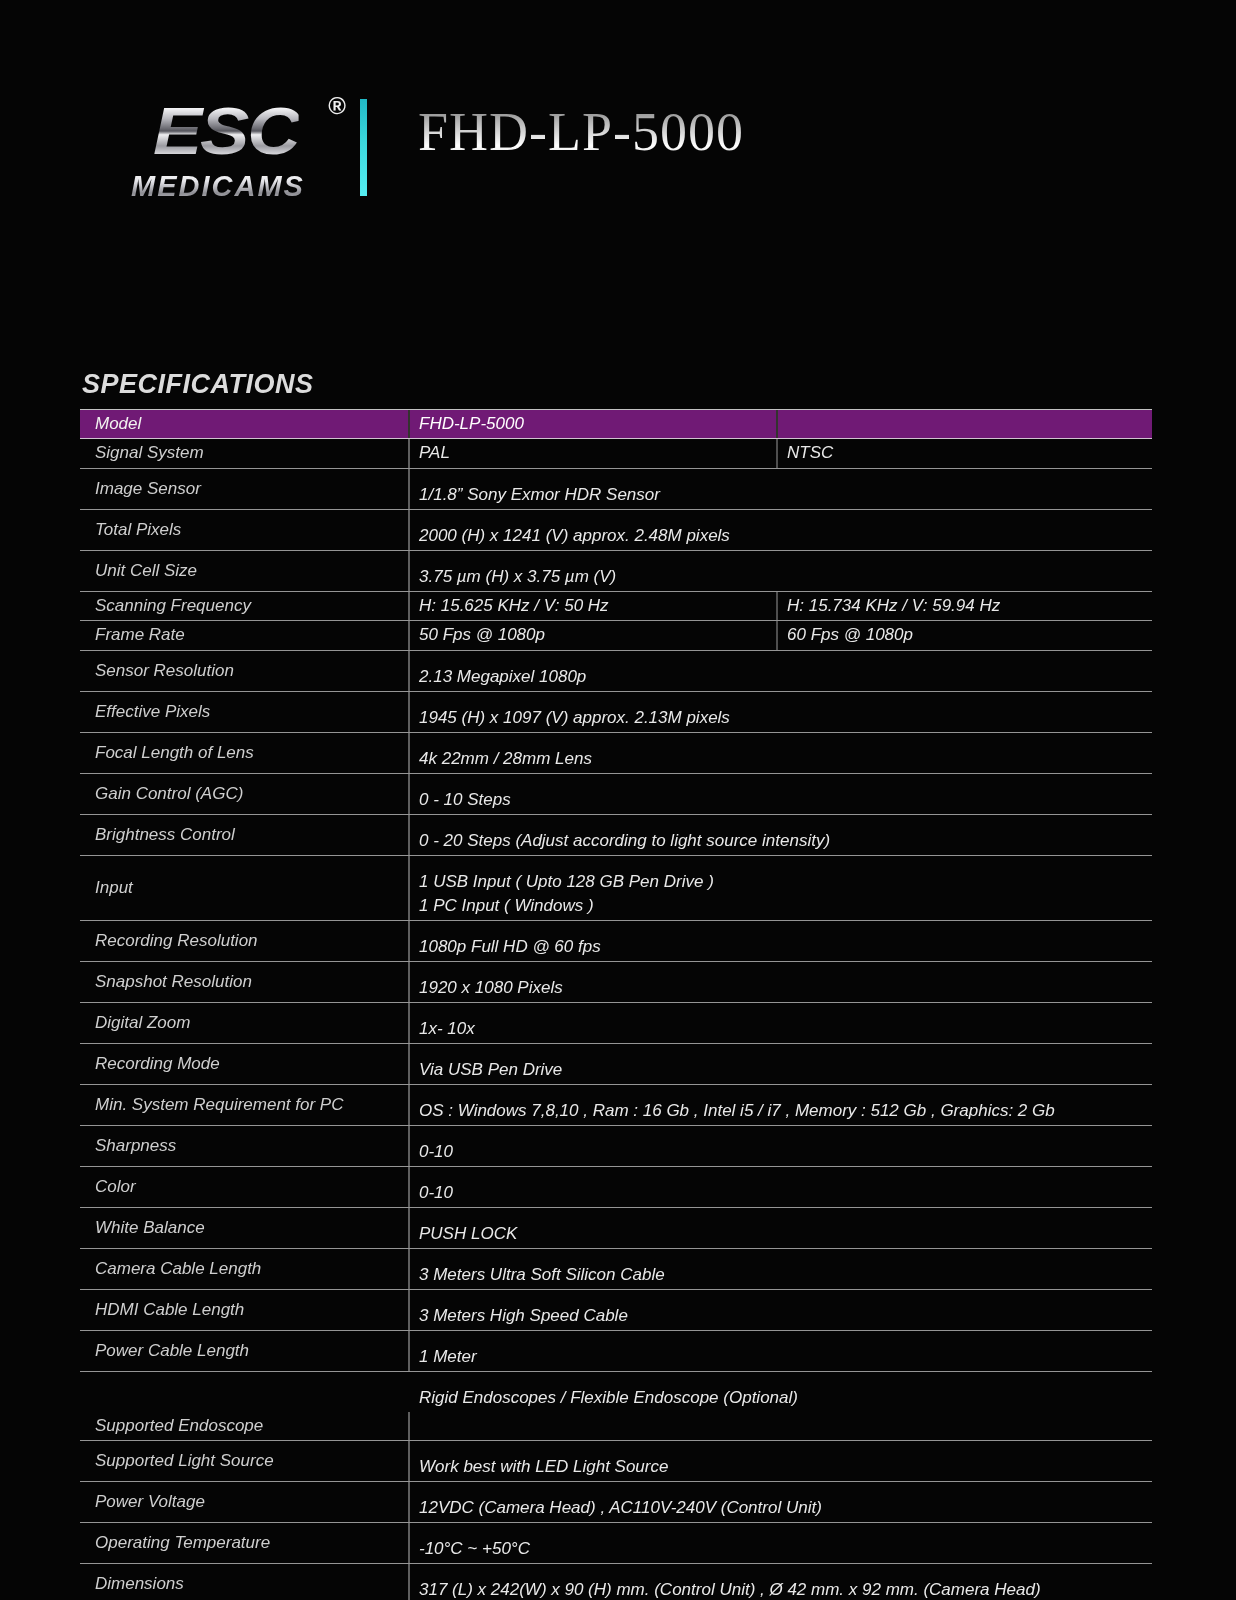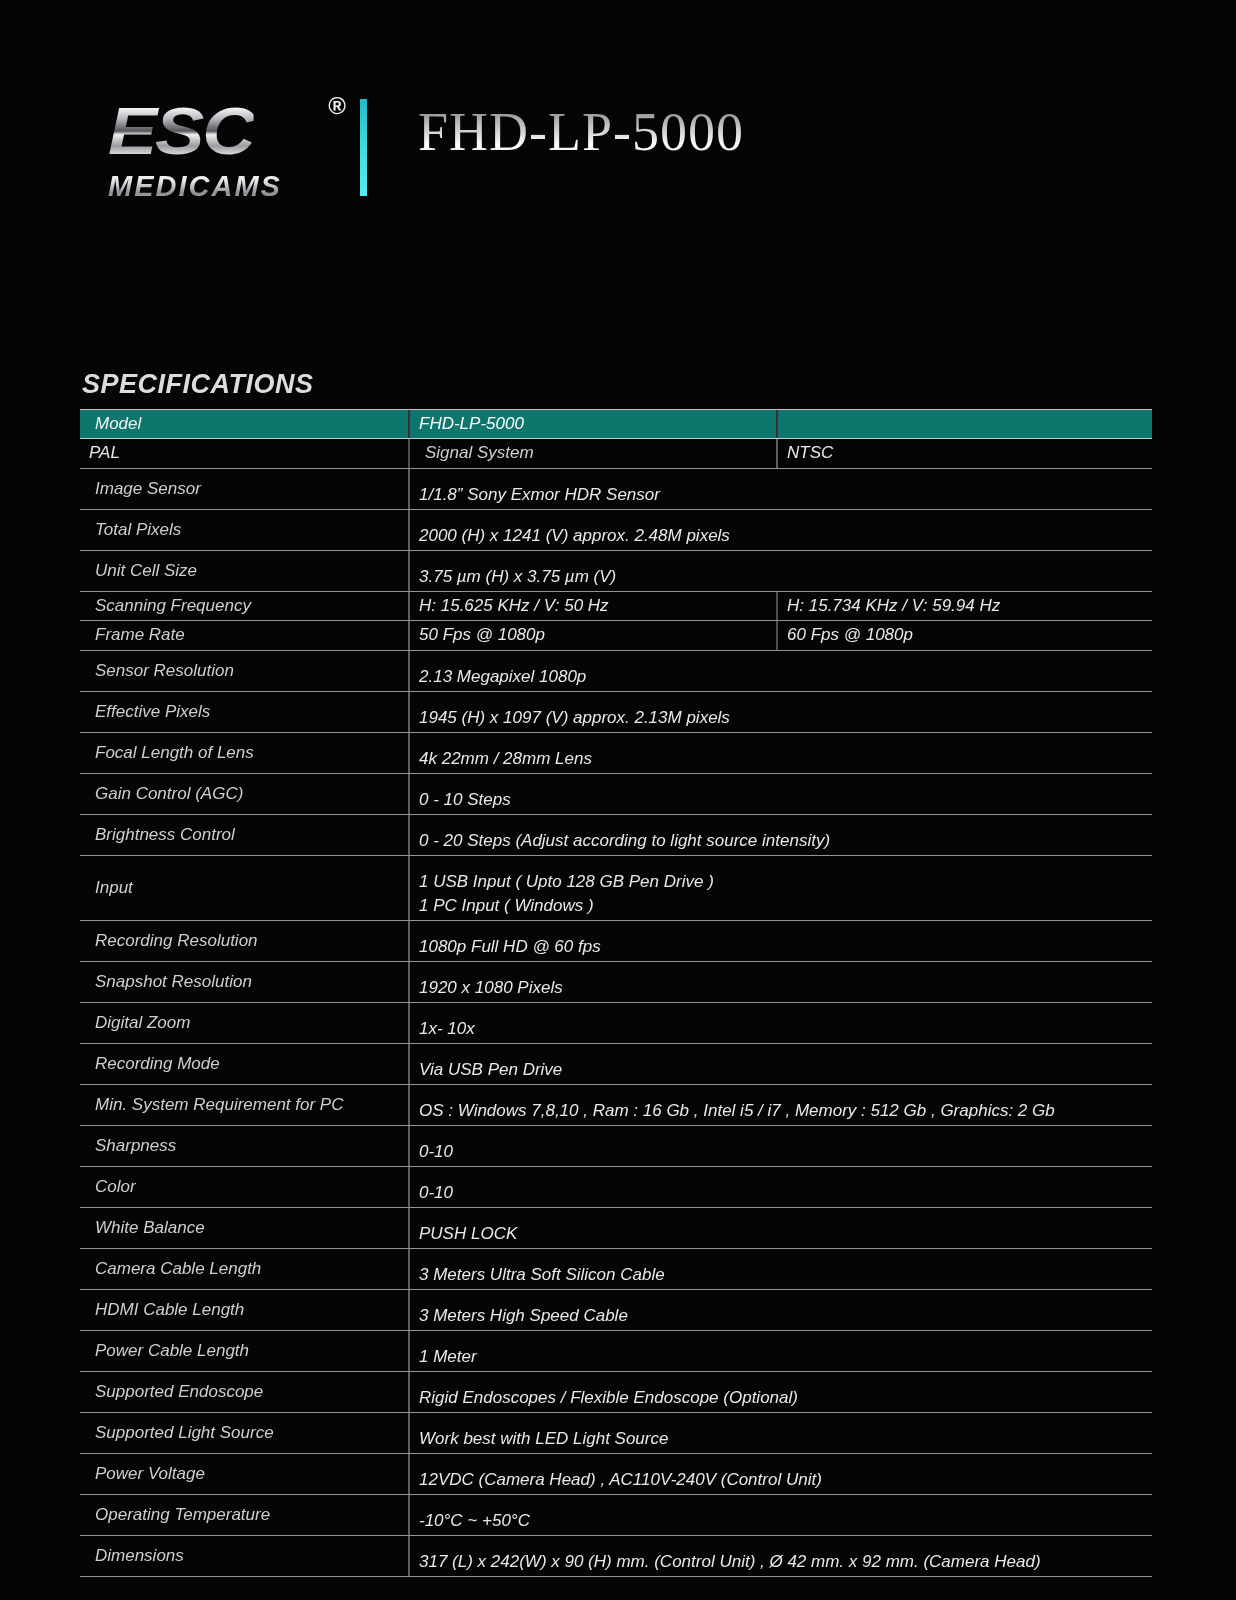--- a/index.html
+++ b/index.html
@@ -5,21 +5,21 @@
   * { margin: 0; padding: 0; box-sizing: border-box; }
   html, body { width: 1236px; height: 1600px; }
   body {
     position: relative;
     background: #050505;
     font-family: "Liberation Sans", "DejaVu Sans", sans-serif;
     overflow: hidden;
   }
 
   
-  .brand-block { position: absolute; left: 108px; top: 100px; width: 220px; text-align: left; }
+  .brand-block { position: absolute; left: 108px; top: 100px; width: 220px; text-align: center; }
   .esc-text {
     display: inline-block;
     font-family: "Liberation Sans", sans-serif;
     font-weight: 900;
     font-style: italic;
     font-size: 66px;
     line-height: 62px;
     letter-spacing: -2px;
     transform: scaleX(1.12);
     transform-origin: left center;
@@ -70,21 +70,21 @@
     border-top: 1px solid rgba(215,215,215,0.9);
     font-size: 17px;
   }
   .row {
     display: grid;
     grid-template-columns: 330px 368px 374px;
     min-height: 29.5px;
     border-bottom: 1px solid rgba(205,205,205,0.72);
   }
   .header-row {
-    background: #0f766e;
+    background: #701a75;
     min-height: 28px;
     border-bottom: 1px solid rgba(225,225,225,0.85);
   }
   .cell {
     display: flex; align-items: center;
     line-height: 24px;
     white-space: pre-line;
   }
   .label-cell {
     padding: 2px 6px 2px 15px;
@@ -113,22 +113,22 @@
 
 <section class="spec-section">
   <h1 class="spec-heading">SPECIFICATIONS</h1>
   <div class="spec-table">
       <div class="row header-row">
         <div class="cell label-cell">Model</div>
         <div class="cell value-cell mid">FHD-LP-5000</div>
         <div class="cell value-cell"></div>
       </div>
       <div class="row">
+        <div class="cell label-cell">Signal System</div>
         <div class="cell value-cell mid">PAL</div>
-        <div class="cell label-cell">Signal System</div>
         <div class="cell value-cell">NTSC</div>
       </div>
       <div class="row">
         <div class="cell label-cell">Image Sensor</div>
         <div class="cell value-cell span">1/1.8” Sony Exmor HDR Sensor</div>
       </div>
       <div class="row">
         <div class="cell label-cell">Total Pixels</div>
         <div class="cell value-cell span">2000 (H) x 1241 (V) approx. 2.48M pixels</div>
       </div>
@@ -209,22 +209,22 @@
       </div>
       <div class="row">
         <div class="cell label-cell">HDMI Cable Length</div>
         <div class="cell value-cell span">3 Meters High Speed Cable</div>
       </div>
       <div class="row">
         <div class="cell label-cell">Power Cable Length</div>
         <div class="cell value-cell span">1 Meter</div>
       </div>
       <div class="row">
+        <div class="cell value-cell span">Rigid Endoscopes / Flexible Endoscope (Optional)</div>
         <div class="cell label-cell">Supported Endoscope</div>
-        <div class="cell value-cell span">Rigid Endoscopes / Flexible Endoscope (Optional)</div>
       </div>
       <div class="row">
         <div class="cell label-cell">Supported Light Source</div>
         <div class="cell value-cell span">Work best with LED Light Source</div>
       </div>
       <div class="row">
         <div class="cell label-cell">Power Voltage</div>
         <div class="cell value-cell span">12VDC (Camera Head) , AC110V-240V (Control Unit)</div>
       </div>
       <div class="row">

